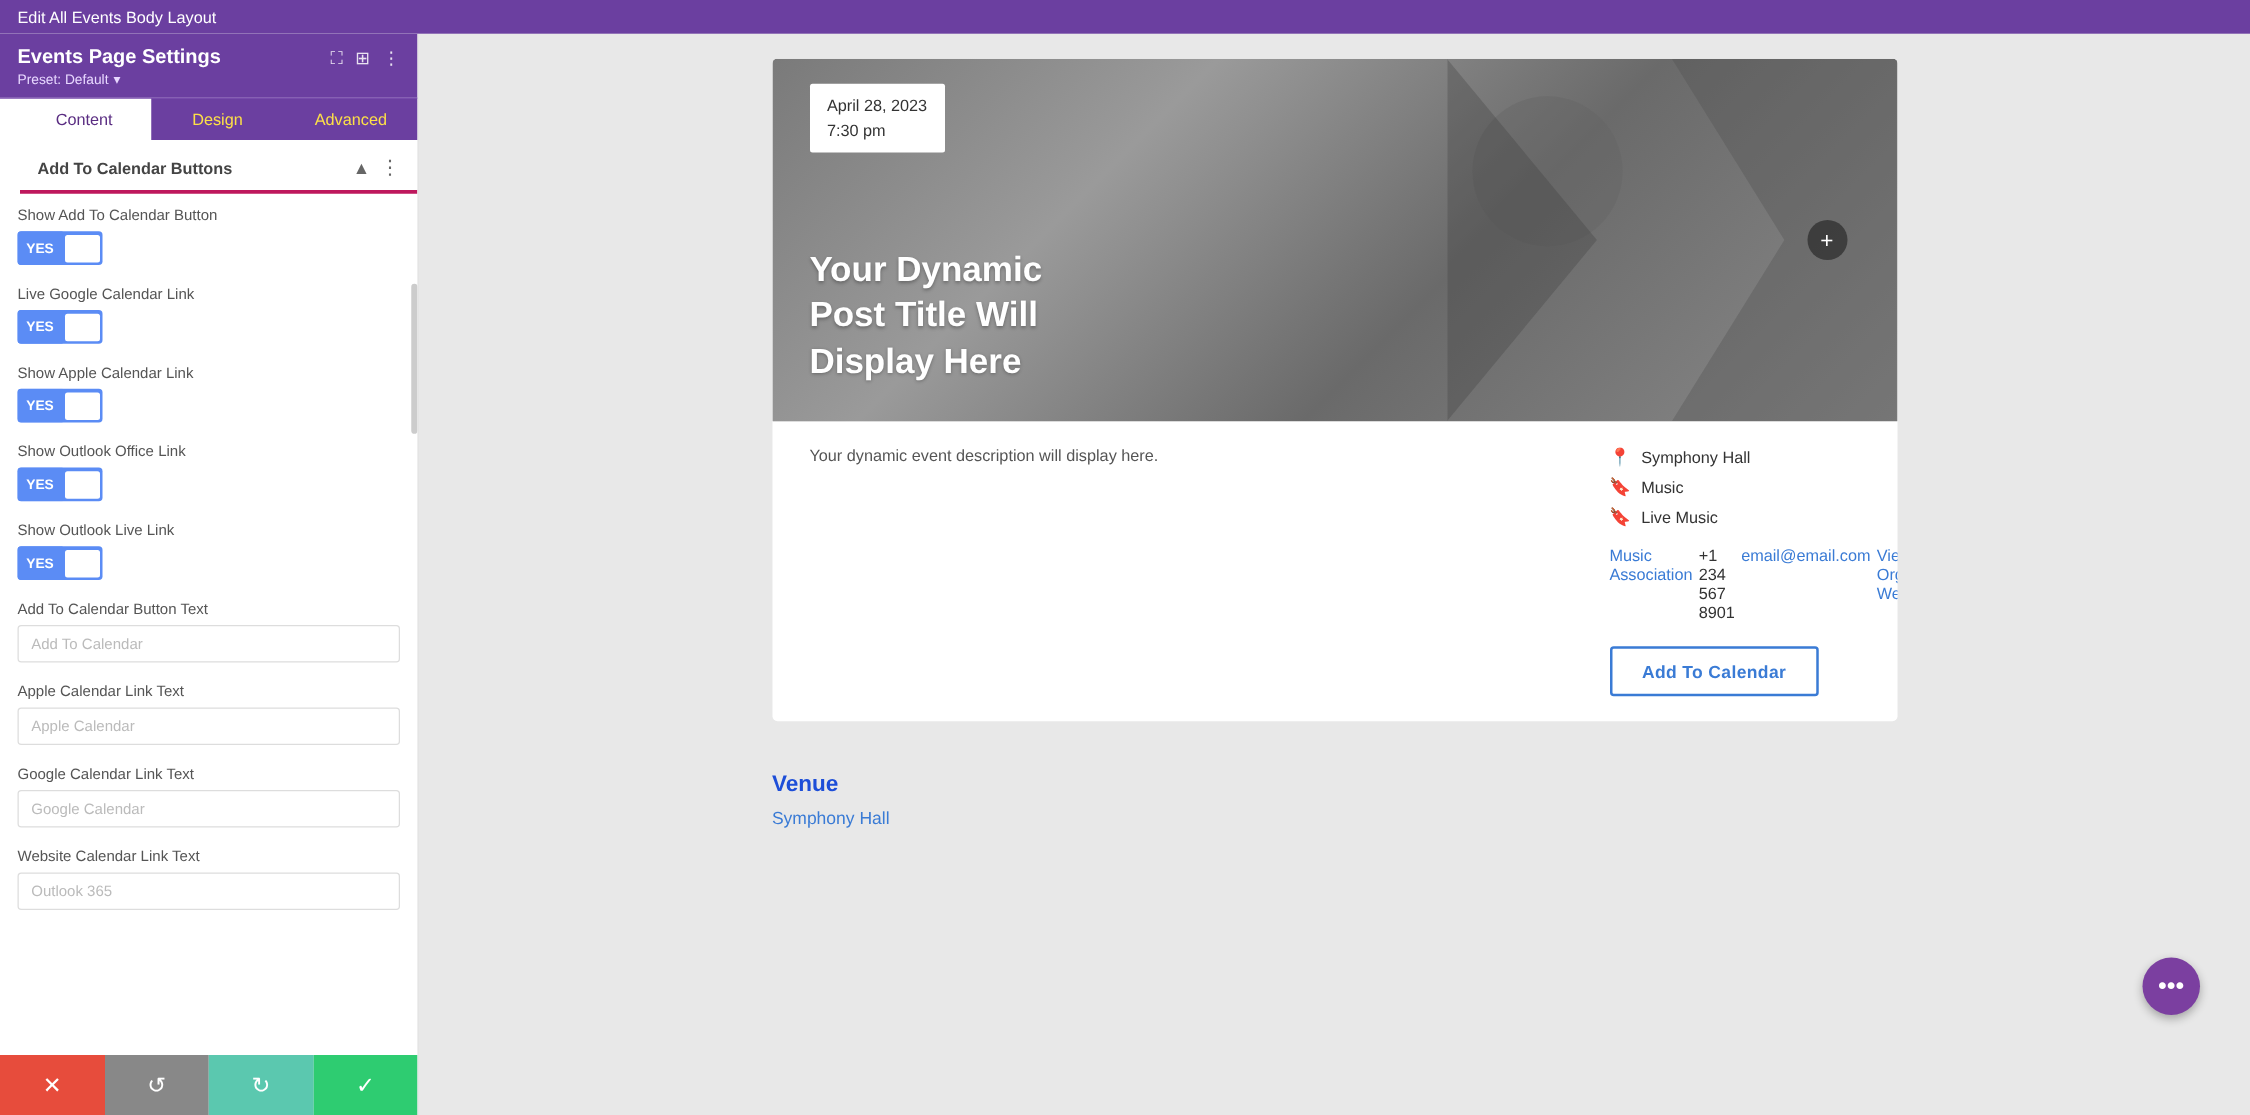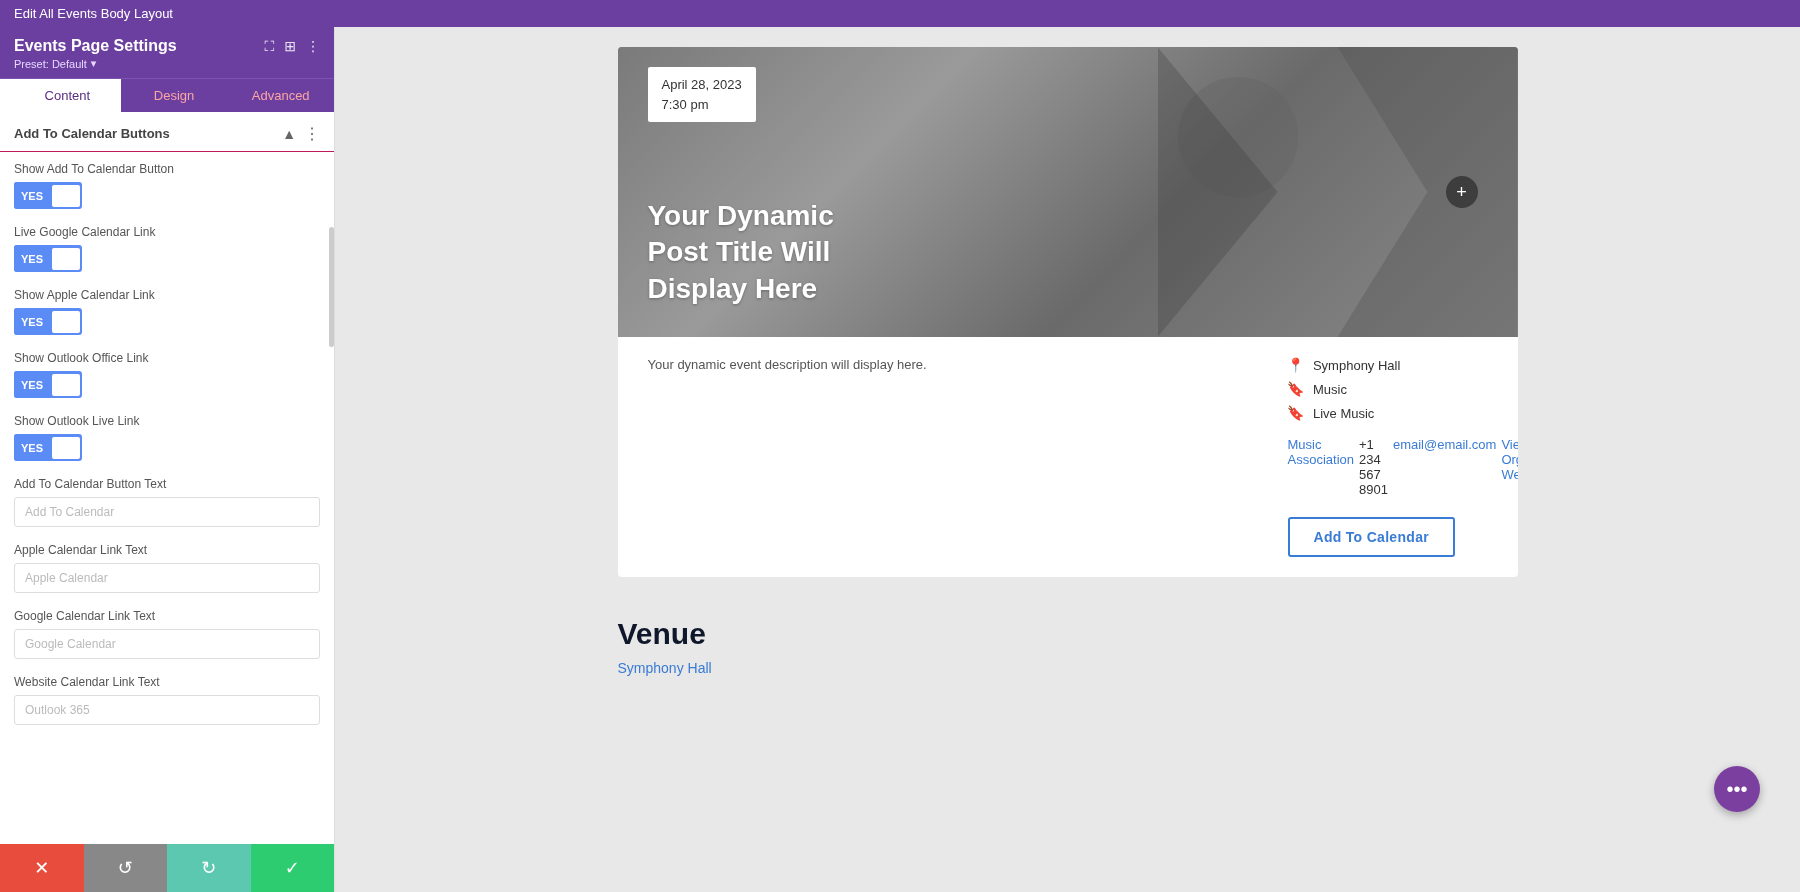--- a/index.html
+++ b/index.html
@@ -81,21 +81,21 @@
       background: #6b3fa0;
       border-top: 1px solid #7e52b0;
     }
 
     .tab {
       flex: 1;
       text-align: center;
       padding: 9px 0;
       font-size: 13px;
       font-weight: 500;
-      color: #fca5a5;
+      color: #fde047;
       cursor: pointer;
     }
 
     .tab.active {
       background: #fff;
       color: #5a2d82;
       border-radius: 0;
       padding-left: 14px;
     }
 
@@ -105,21 +105,22 @@
       overflow-y: auto;
       padding: 0 0 8px;
     }
 
     
     .section-header {
       display: flex;
       align-items: center;
       justify-content: space-between;
       padding: 12px 14px 8px;
-      border-bottom: 1px solid #be185d;
+      border-bottom: 3px solid #be185d;
+      margin-left: 16px;
     }
 
     .section-title {
       font-size: 13px;
       font-weight: 700;
       color: #444;
     }
 
     .section-header-icons {
       display: flex;
@@ -400,23 +401,23 @@
     }
 
     
     .venue-section {
       max-width: 900px;
       margin: 0 auto;
       padding: 10px 0 20px;
     }
 
     .venue-title {
-      font-size: 30px;
+      font-size: 18px;
       font-weight: 700;
-      color: #0f172a;
+      color: #1d4ed8;
       margin-bottom: 8px;
     }
 
     .venue-link {
       color: #3a7bd5;
       font-size: 14px;
       text-decoration: none;
     }
 
     

